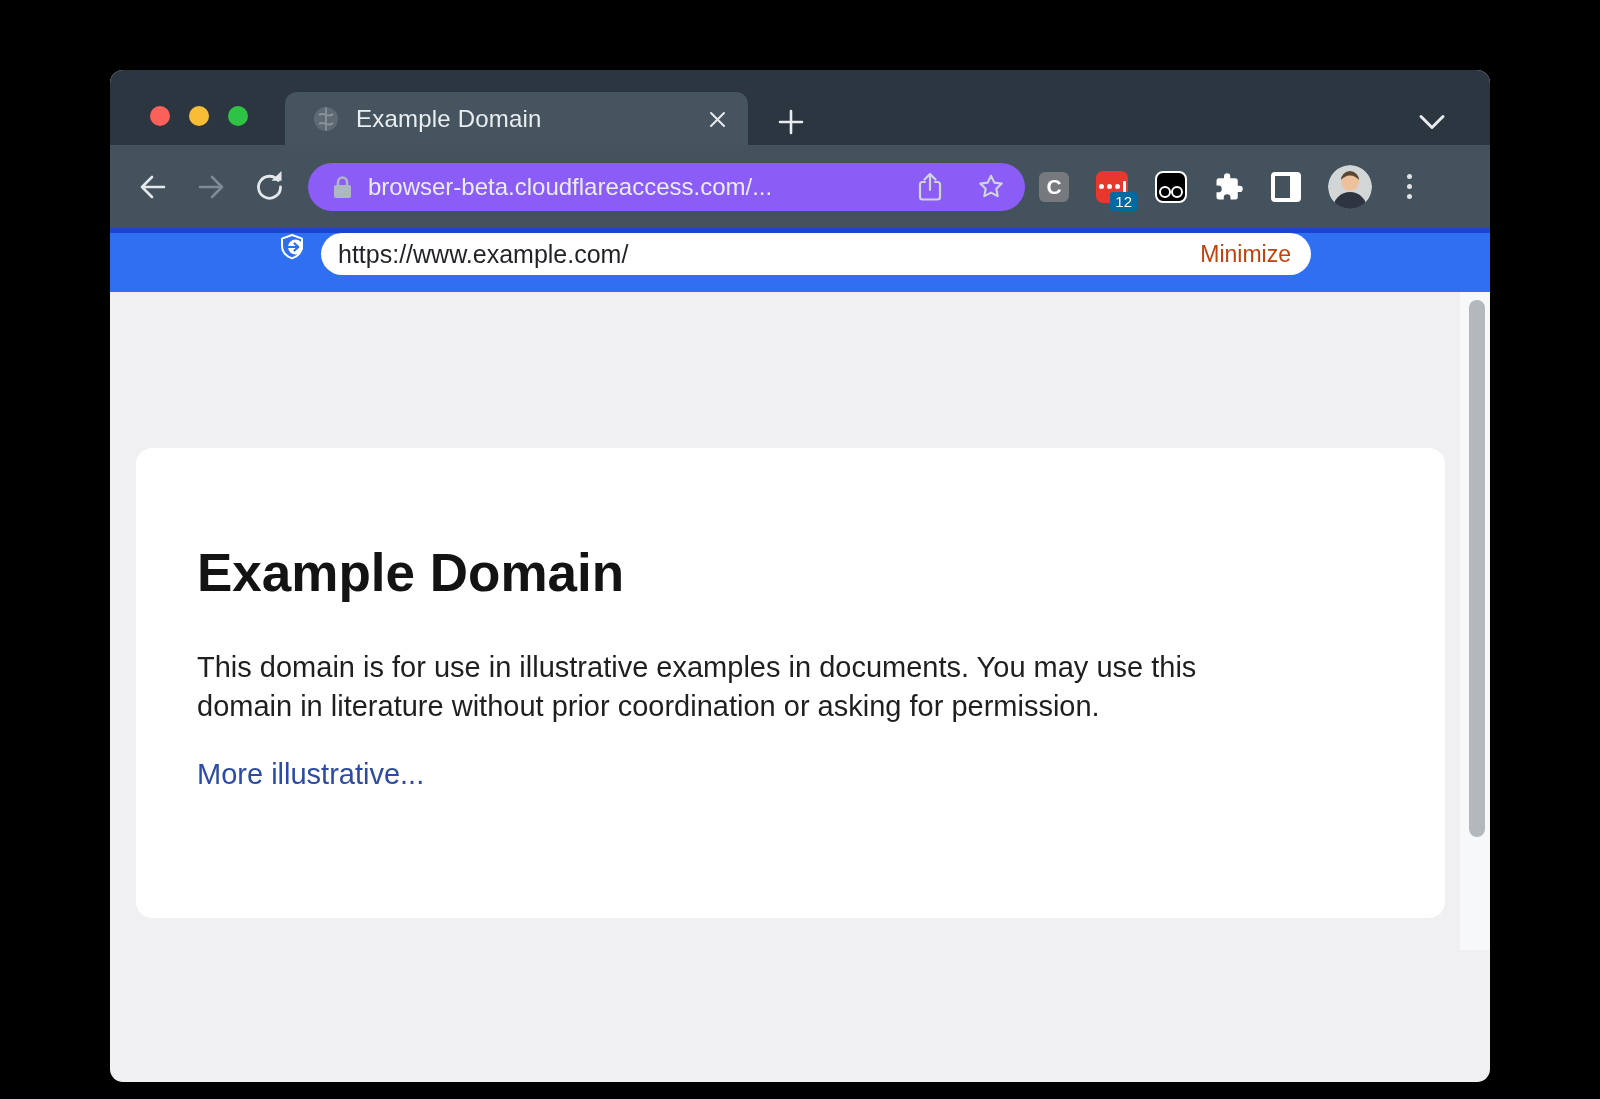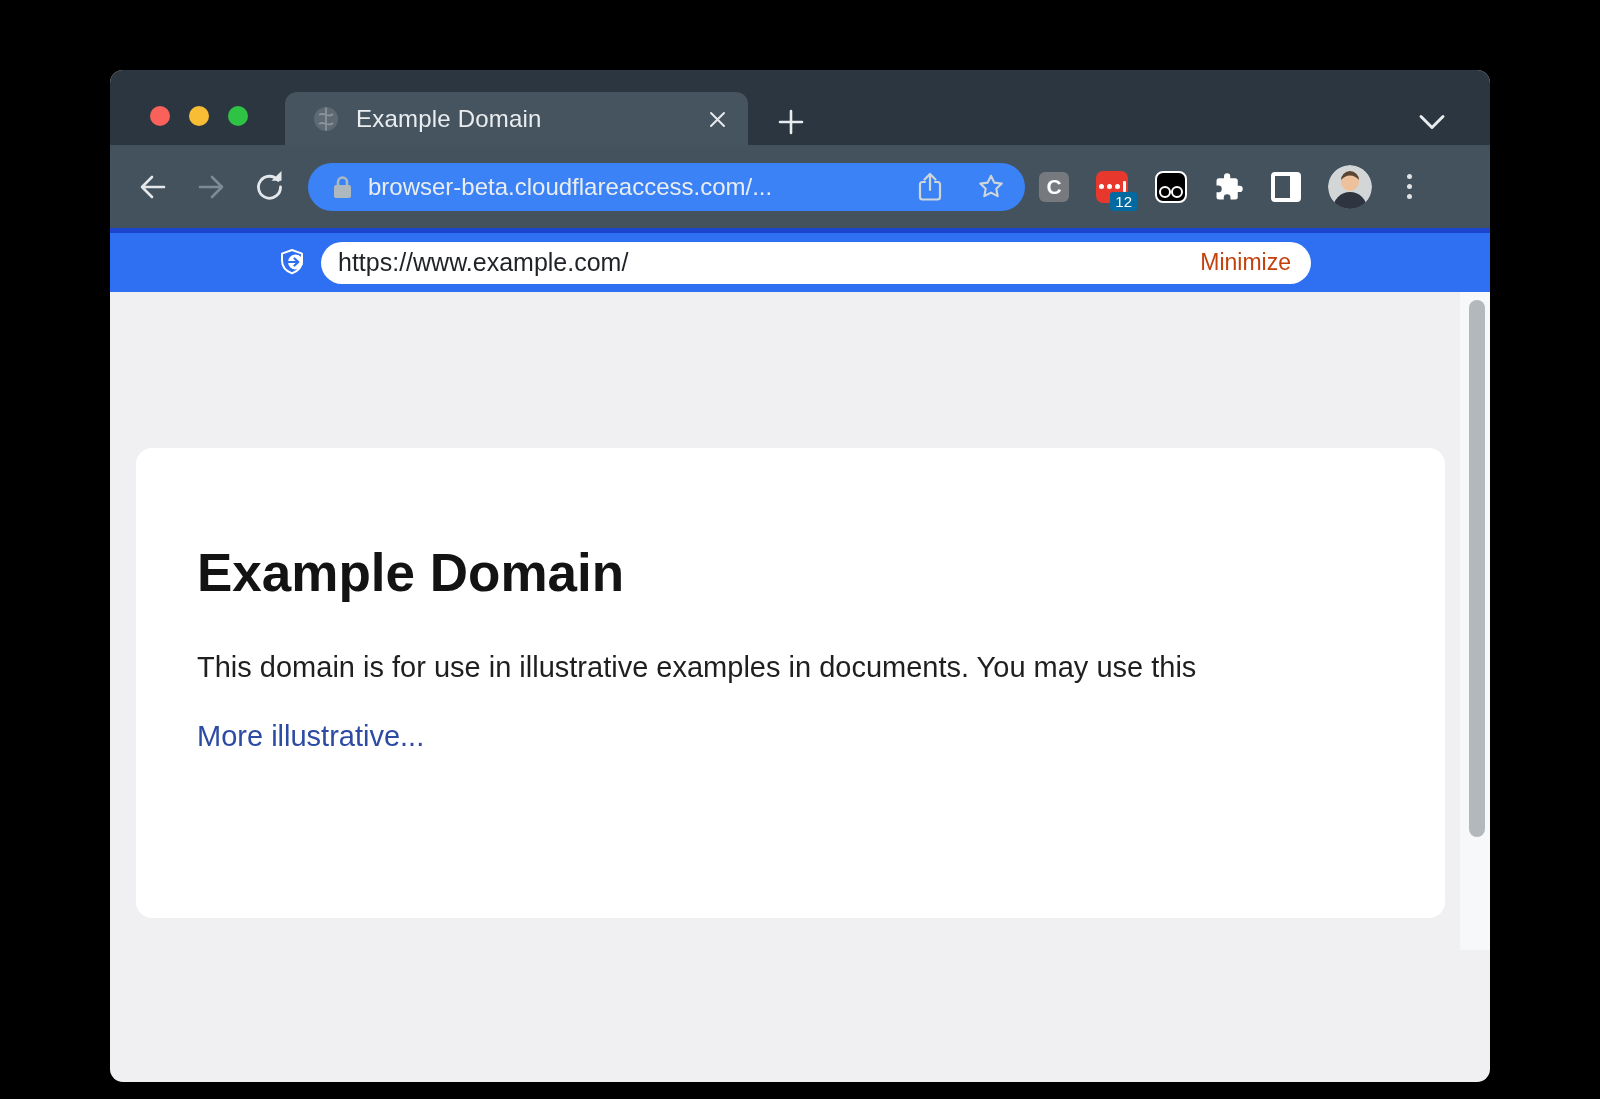--- a/index.html
+++ b/index.html
@@ -29,21 +29,21 @@
   .newtab-btn { position:absolute; left:666px; top:37px; width:30px; height:30px; }
   .tabsearch-btn { position:absolute; right:44px; top:44px; width:28px; height:16px; }
 
   
   .navbar { height:83px; background:#44525e; display:flex; align-items:center; padding-left:26px; }
   .nav-btn { width:34px; height:34px; flex:0 0 auto; }
   .nav-btn.back    { margin-right:24px; }
   .nav-btn.forward { margin-right:24px; }
   .nav-btn.reload  { margin-right:22px; }
 
-  .omnibox { width:717px; height:48px; border-radius:24px; background:#3b82f6;
+  .omnibox { width:717px; height:48px; border-radius:24px; background:#8b5cf6;
              display:flex; align-items:center; padding:0 20px 0 24px; flex:0 0 auto; }
   .lock { width:21px; height:24px; margin-right:15px; flex:0 0 auto; }
   .omnibox-url { flex:1; font-size:24px; color:#e9edf0; white-space:nowrap; overflow:hidden; }
   .share-btn { width:28px; height:30px; margin-right:33px; flex:0 0 auto; }
   .star-btn  { width:28px; height:28px; flex:0 0 auto; }
 
   .ext-area { display:flex; align-items:center; gap:27px; margin-left:14px; }
   .ext-sq { border-radius:6px; display:flex; align-items:center; justify-content:center; position:relative; }
   .ext-c { width:30px; height:30px; background:#76797d; color:#fff; font-weight:bold; font-size:21px; }
   .ext-red { width:32px; height:32px; background:#e8382e; border-radius:7px; }
@@ -58,21 +58,21 @@
   .puzzle-btn { width:30px; height:30px; }
   .sidepanel-btn { width:30px; height:30px; border:4px solid #fff; border-radius:4px; position:relative; }
   .sidepanel-btn::after { content:""; position:absolute; right:0; top:0; width:7px; height:100%; background:#fff; }
   .avatar { width:44px; height:44px; border-radius:50%; overflow:hidden; flex:0 0 auto; }
   .kebab-btn { width:20px; height:30px; display:flex; flex-direction:column;
                align-items:center; justify-content:center; gap:5px; }
   .kebab-btn i { width:5px; height:5px; border-radius:50%; background:#dfe3e6; display:block; }
 
   
   .remote-bar { height:64px; background:#2f6ff2; border-top:5px solid #1c45cf;
-                display:flex; align-items:center; }
+                display:flex; }
   .shield { width:27px; height:30px; margin-left:170px; flex:0 0 auto; }
   .remote-pill { margin-left:14px; width:990px; height:42px; border-radius:21px; background:#fff;
                  display:flex; align-items:center; padding:0 20px 0 17px; }
   .remote-url { font-size:25px; color:#1f2226; white-space:nowrap; }
   .minimize { margin-left:auto; font-size:23px; color:#c2410c; }
 
   
   .content { position:relative; height:658px; background:#f0f0f2; }
   .card { position:absolute; left:26px; top:156px; width:1309px; height:470px;
           background:#fff; border-radius:16px; padding-left:61px; }
@@ -194,20 +194,21 @@
       <span class="remote-url">https://www.example.com/</span>
       <span class="minimize">Minimize</span>
     </div>
   </div>
 
   <div class="content">
     <div class="card">
       <h1 class="page-heading">Example Domain</h1>
       <p class="page-para">
         <span>This domain is for use in illustrative examples in documents. You may use this</span>
+        <span>domain in literature without prior coordination or asking for permission.</span>
       </p>
       <a class="page-link">More illustrative...</a>
     </div>
     <div class="scroll-track"></div>
     <div class="scroll-thumb"></div>
   </div>
 
 </div>
 
 </body></html>

